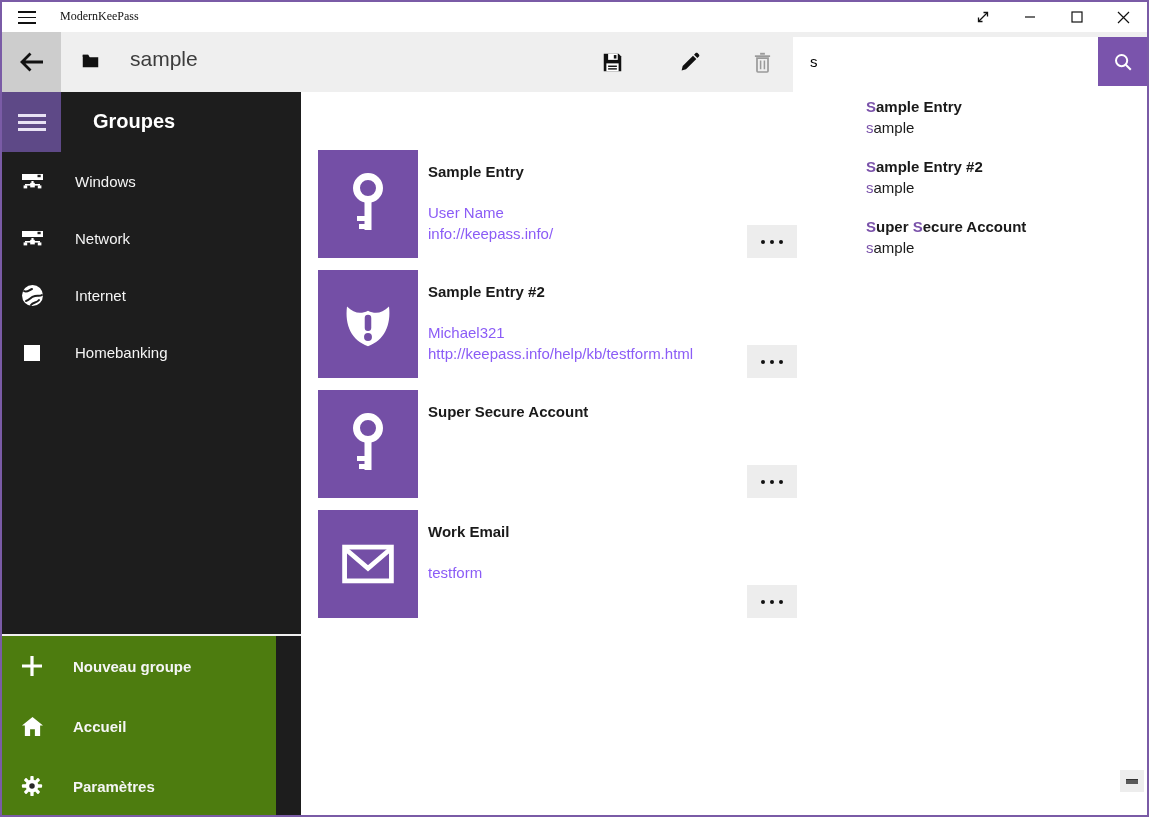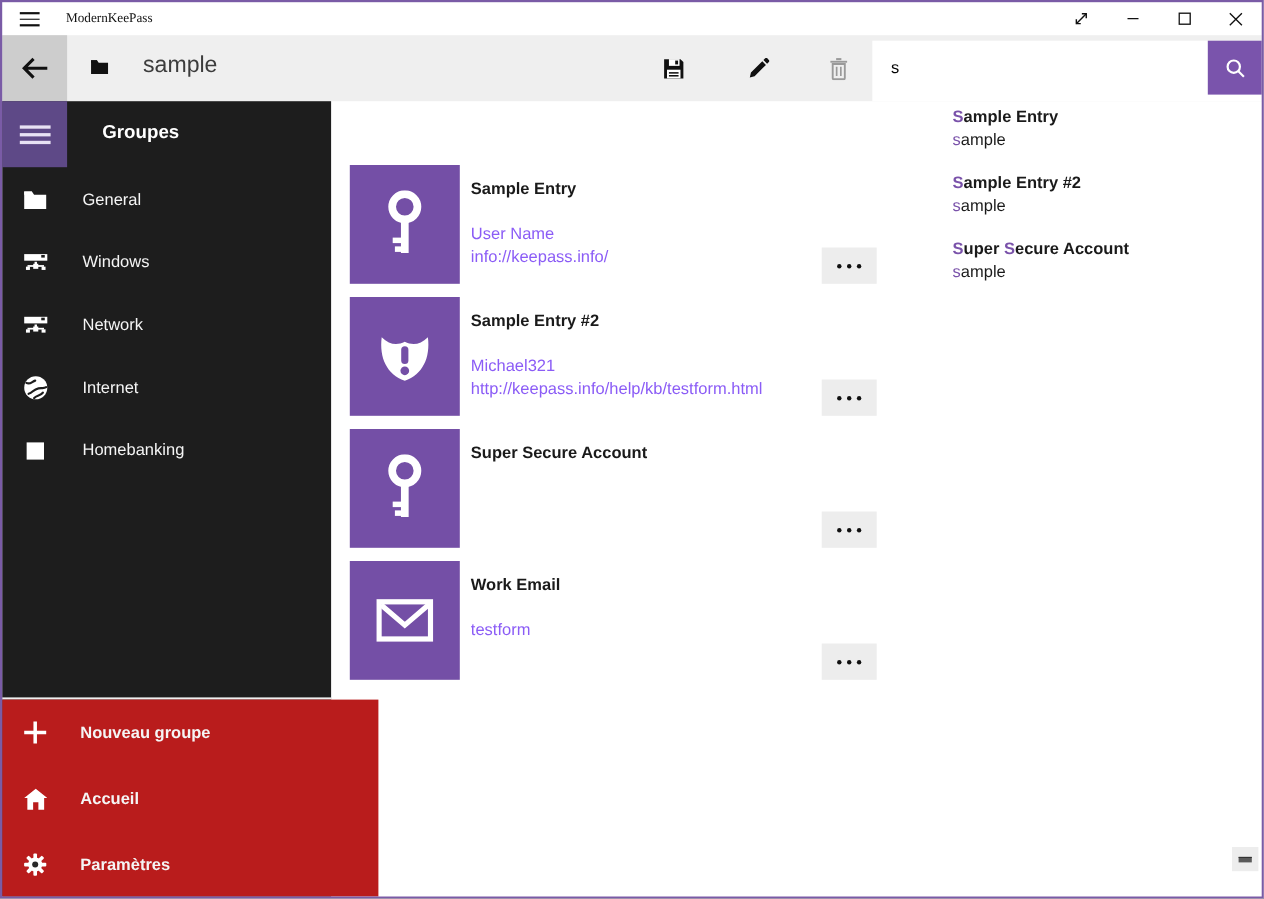--- a/index.html
+++ b/index.html
@@ -36,27 +36,27 @@
   .suggestion-item{height:60px;padding-top:8px;box-sizing:border-box;cursor:pointer;}
   .sg-title{font-size:15px;font-weight:bold;color:#1a1a1a;line-height:19px;}
   .sg-sub{font-size:15px;color:#1a1a1a;line-height:19px;margin-top:2px;}
   .hl{color:#7a52aa;}
 
   
   .sidebar{position:absolute;left:2px;top:92px;width:299px;height:723px;background:#1d1d1d;}
   .nav-hamburger{position:absolute;left:0;top:0;width:59px;height:60px;background:#5e4987;border:0;display:flex;align-items:center;justify-content:center;}
   .nav-hamburger .bars{width:28px;height:17px;display:flex;flex-direction:column;justify-content:space-between;}
   .nav-hamburger .bars i{display:block;height:3px;background:#e8e2f4;}
-  .sb-header{position:absolute;left:91px;top:18px;font-size:17px;font-weight:bold;color:#fff;}
+  .sb-header{position:absolute;left:91px;top:18px;font-size:20px;font-weight:bold;color:#fff;}
   .sb-groups{position:absolute;left:0;top:61px;width:299px;}
   .sb-item{height:57px;display:flex;align-items:center;cursor:pointer;}
   .sb-item .icon-box{width:60px;display:flex;align-items:center;justify-content:center;flex:0 0 60px;}
   .sb-item .label{font-size:15px;color:#f5f5f5;margin-left:13px;}
   .sb-separator{position:absolute;left:0;top:542px;width:299px;height:2px;background:#f0f0f0;}
-  .sb-footer{position:absolute;left:0;top:544px;width:342px;height:179px;background:#b91c1c;}
+  .sb-footer{position:absolute;left:0;top:544px;width:274px;height:179px;background:#4d7c0f;}
   .sb-footer .sb-item{height:60px;}
   .sb-footer .label{font-weight:bold;margin-left:11px;}
 
   
   .entries{position:absolute;left:317px;top:150px;width:482px;}
   .entry-row{position:relative;width:482px;height:108px;margin-bottom:12px;}
   .entry-tile{position:absolute;left:1px;top:0;width:100px;height:108px;background:#744fa6;display:flex;align-items:center;justify-content:center;cursor:pointer;}
   .entry-title{position:absolute;left:111px;top:13px;font-size:15px;font-weight:bold;color:#1a1a1a;}
   .entry-lines{position:absolute;left:111px;top:52px;font-size:15px;color:#8b5cf6;line-height:21px;}
   .more-button{position:absolute;left:430px;top:75px;width:50px;height:33px;background:#ededed;border:0;display:flex;align-items:center;justify-content:center;gap:5px;cursor:pointer;}
@@ -170,29 +170,20 @@
   <div class="sidebar">
     <button class="nav-hamburger">
       <span class="bars">
           <i></i>
           <i></i>
           <i></i>
         </span>
     </button>
     <div class="sb-header">Groupes</div>
     <div class="sb-groups">
-        <div class="sb-item">
-      <span class="icon-box">
-            <svg width="22" height="18" viewBox="0 0 22 18">
-              <path fill="#fff" d="M1 1h7l2 3h11v13H1z"></path>
-              <path fill="#fff" d="M1 1h7v3H1z"></path>
-            </svg>
-          </span>
-      <span class="label">General</span>
-    </div>
         <div class="sb-item">
       <span class="icon-box">
             <svg width="23" height="17" viewBox="0 0 23 17">
               <rect x="1" y="1" width="21" height="6" fill="#fff"></rect>
               <rect x="16.5" y="1.8" width="3.2" height="2.4" fill="#1d1d1d"></rect>
               <rect x="10.4" y="8" width="2.2" height="3.5" fill="#fff"></rect>
               <rect x="4" y="11" width="15" height="1.6" fill="#fff"></rect>
               <rect x="9.2" y="9.8" width="4.6" height="4.6" fill="#fff"></rect>
               <rect x="2.6" y="12.4" width="3.6" height="3" fill="#fff"></rect>
               <rect x="16.8" y="12.4" width="3.6" height="3" fill="#fff"></rect>

